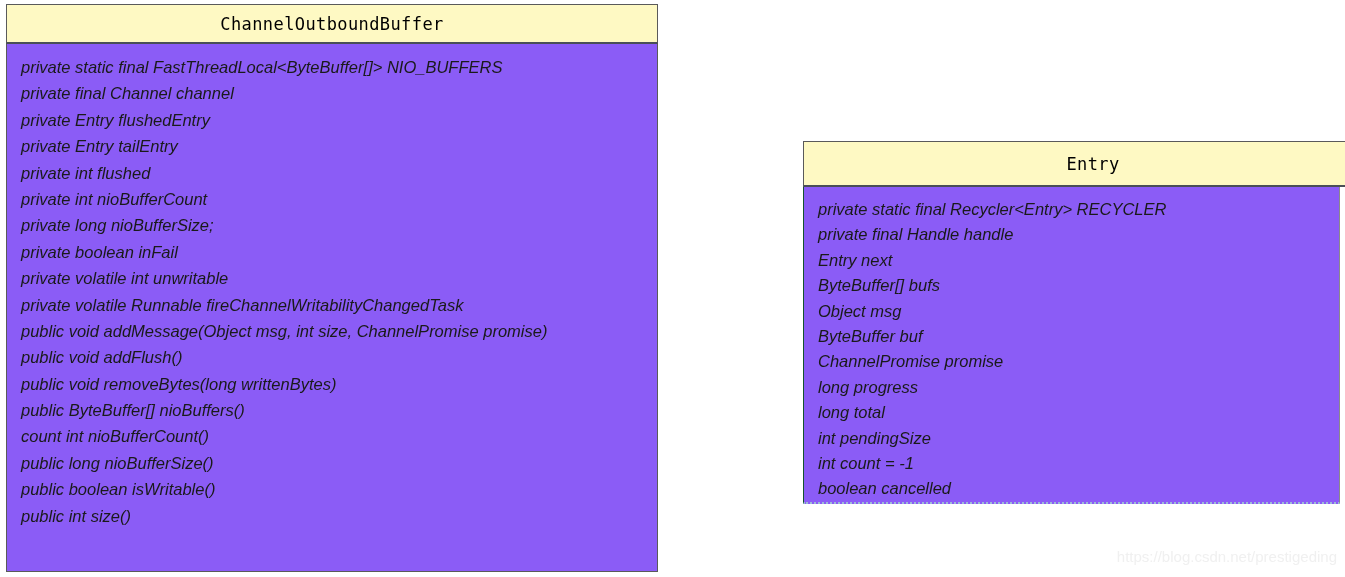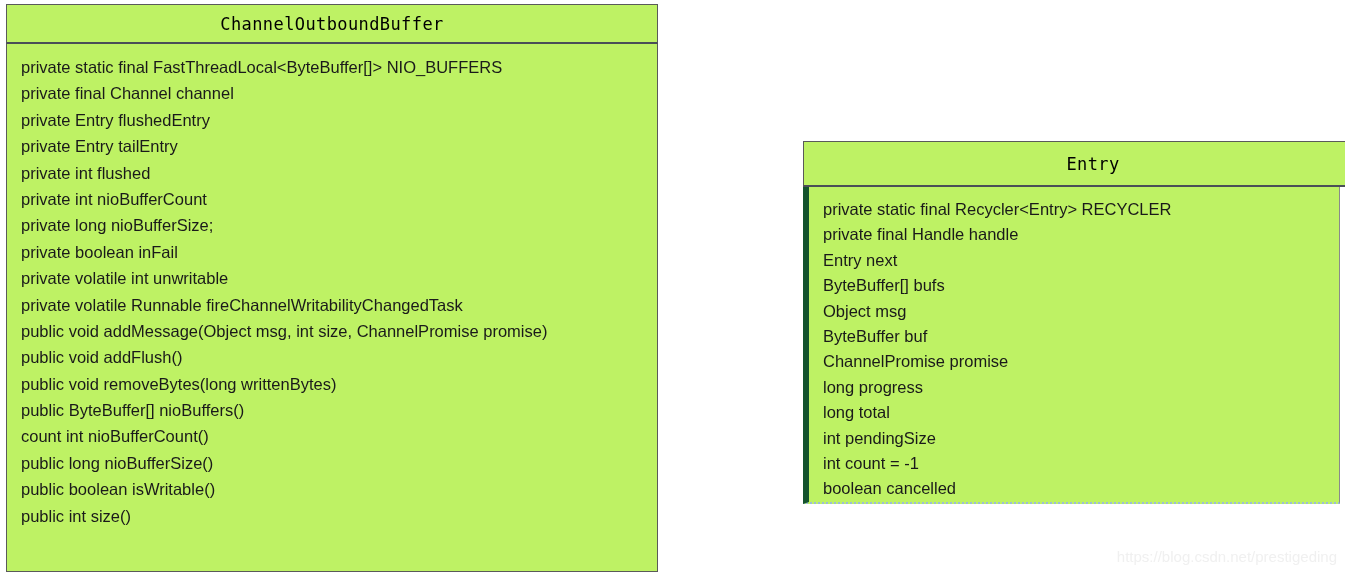--- a/index.html
+++ b/index.html
@@ -20,34 +20,35 @@
   .uml-class {
     position: absolute;
     background: #ffffff;
     box-sizing: border-box;
   }
 
   .uml-header {
     box-sizing: border-box;
     border: 1px solid #5a5a5a;
     border-bottom: 2px solid #4a4f57;
-    background: #bef264;
+    background: #fef9c3;
     display: flex;
     align-items: center;
     justify-content: center;
     font-family: "DejaVu Sans Mono", "Liberation Mono", monospace;
     color: #000000;
     letter-spacing: 0.4px;
     white-space: nowrap;
   }
 
   .uml-body {
     box-sizing: border-box;
-    background: #bef264;
+    background: #8b5cf6;
     overflow: hidden;
+    font-style: italic;
   }
 
   .uml-member {
     color: #1a1a1a;
     white-space: nowrap;
     font-family: "Liberation Sans", sans-serif;
   }
 
   
   #class-channel-outbound-buffer {
@@ -79,21 +80,21 @@
     width: 537px;
     height: 363px;
   }
   #class-entry .uml-header {
     height: 46px;
     width: 580px;
     font-size: 17px;
   }
   #class-entry .uml-body {
     height: 317px;
-    border-left: 6px solid #14532d;
+    border-left: 1px solid #14532d;
     border-right: 1px solid #8a8a8a;
     border-bottom: 2px dotted #9dbcd6;
     padding: 10px 7px 0 14px;
   }
   #class-entry .uml-member {
     font-size: 16.5px;
     line-height: 25.4px;
     height: 25.4px;
   }
 

